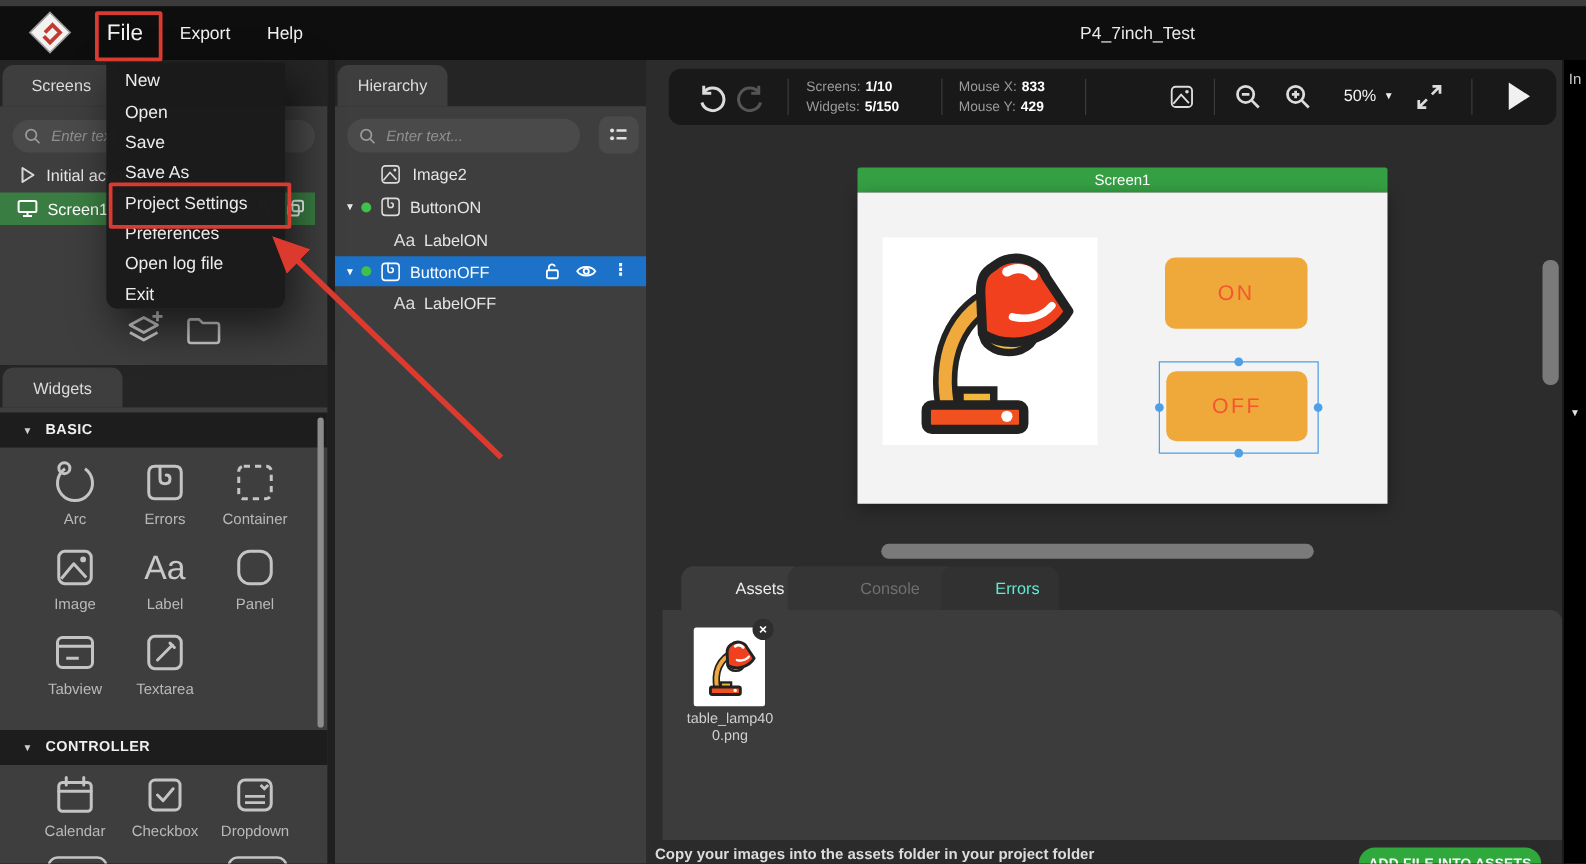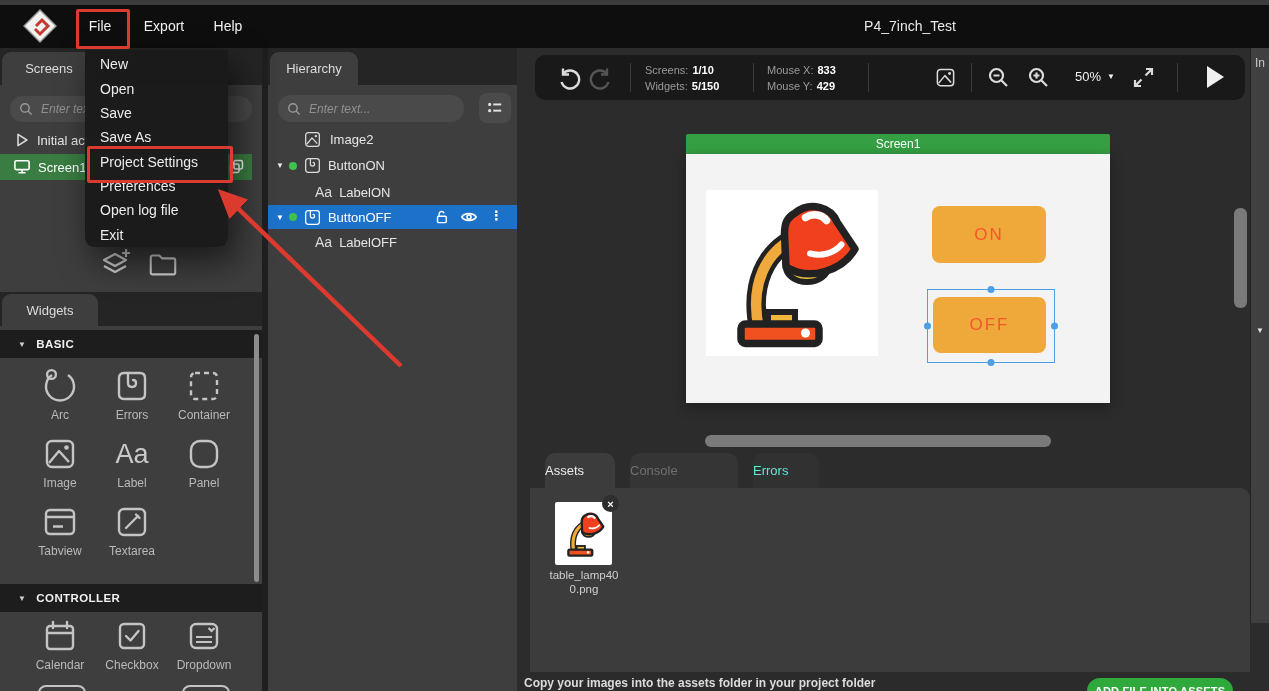--- a/index.html
+++ b/index.html
@@ -23,21 +23,21 @@
   .hrow{display:flex;align-items:center;font-size:13px;color:#e6e6e6;gap:7px;}
   .menuitem{height:24.6px;display:flex;align-items:center;padding-left:15px;font-size:14px;color:#ececec;}
   .toolbar{background:#191919;border-radius:10px;}
   .sep{width:1px;background:#3a3a3a;}
   .tbl{font-size:11px;color:#9a9a9a;line-height:16px;white-space:nowrap;}
   .tbl b{color:#fff;font-weight:bold;margin-left:4px;}
   .redbox{border:3px solid #d93b31;border-radius:2px;pointer-events:none;}
   .cbtn{background:#efa93b;border-radius:8px;display:flex;align-items:center;justify-content:center;
         color:#f4562e;font-size:17px;letter-spacing:2px;}
   .handle{width:7px;height:7px;border-radius:50%;background:#4d9fe8;position:absolute;}
-  .atab{border-radius:10px 10px 0 0;display:flex;align-items:center;justify-content:flex-start;font-size:13px;}
+  .atab{border-radius:10px 10px 0 0;display:flex;align-items:center;justify-content:center;font-size:13px;padding-left:28px;}
   svg{display:block;}
 </style>
 </head>
 <body>
 
 <div class="app">
 
   <svg width="0" height="0" style="position:absolute">
     <defs>
       <symbol id="sym-image" viewBox="0 0 40 40">
@@ -64,21 +64,21 @@
   </svg>
 
   <div class="abs" style="left:0;top:0;width:1269px;height:5px;background:#3b3b3b;"></div>
   <div class="abs" style="left:0;top:5px;width:1269px;height:43px;background:#0e0e0e;"></div>
   <div class="abs" style="left:22px;top:8px;">
     <svg width="36" height="36" viewBox="0 0 36 36">
       <polygon points="18,2 34,18 18,34 2,18" fill="#f2f2f0" stroke="#9a9a9a" stroke-width="1.4"></polygon>
       <path d="M13 21 L18 26 L26 18 L20 12 L14 18" fill="none" stroke="#c23a30" stroke-width="3"></path>
     </svg>
   </div>
-  <div class="abs hrow" style="left:76px;top:9px;width:48px;height:34px;justify-content:center;font-size:14px;color:#f2f2f2;">File</div>
+  <div class="abs hrow" style="left:76px;top:9px;width:48px;height:34px;justify-content:center;font-size:18px;color:#f2f2f2;">File</div>
   <div class="abs hrow" style="left:138px;top:9px;width:52px;height:34px;justify-content:center;font-size:14px;color:#f2f2f2;">Export</div>
   <div class="abs hrow" style="left:208px;top:9px;width:40px;height:34px;justify-content:center;font-size:14px;color:#f2f2f2;">Help</div>
   <div class="abs" style="left:910px;top:18px;transform:translateX(-50%);font-size:14px;color:#e9e9e9;">P4_7inch_Test</div>
 
   <div class="abs tabrow" style="left:0;top:48px;width:262px;height:37px;"></div>
   <div class="abs tab" style="left:2px;top:52px;width:94px;height:33px;">Screens</div>
   <div class="abs panelbg" style="left:0;top:85px;width:262px;height:207px;"></div>
   <div class="abs search" style="left:10px;top:96px;width:224px;height:26px;">
     <span>
       <svg width="14" height="14" viewBox="0 0 20 20">
@@ -418,21 +418,21 @@
   </div>
   <div class="abs" style="left:545px;top:568px;width:78px;text-align:center;font-size:11.5px;color:#cfcfcf;word-break:break-all;line-height:14px;">table_lamp400.png</div>
 
   <div class="abs" style="left:520px;top:672px;width:720px;height:19px;background:#2b2b2b;">
     <span class="abs" style="left:4px;top:4px;font-size:12px;font-weight:bold;color:#dcdcdc;white-space:nowrap;">Copy your images into the assets folder in your project folder</span>
     <div class="abs" style="left:567px;top:6px;width:146px;height:26px;background:#2fa93c;border-radius:13px;display:flex;align-items:center;justify-content:center;">
       <span style="font-size:11px;font-weight:bold;color:#fff;letter-spacing:.2px;">ADD FILE INTO ASSETS</span>
     </div>
   </div>
 
-  <div class="abs" style="left:1250px;top:48px;width:19px;height:575px;background:#404040;border-left:1px solid #222;">
+  <div class="abs" style="left:1250px;top:48px;width:19px;height:643px;background:#000000;border-left:1px solid #222;">
     <span class="abs" style="left:4px;top:8px;font-size:12px;color:#c9c9c9;">In</span>
     <span class="abs" style="left:5px;top:278px;font-size:8px;color:#e0e0e0;">▼</span>
   </div>
 
   <div class="abs" style="left:85px;top:50px;width:143px;height:197px;background:rgba(27,27,27,0.98);border-radius:0 0 9px 9px;box-shadow:8px 14px 34px rgba(0,0,0,.6);z-index:20;display:flex;flex-direction:column;padding-top:2px;box-sizing:border-box;">
     <div class="menuitem">New</div>
     <div class="menuitem">Open</div>
     <div class="menuitem">Save</div>
     <div class="menuitem">Save As</div>
     <div class="menuitem">Project Settings</div>

